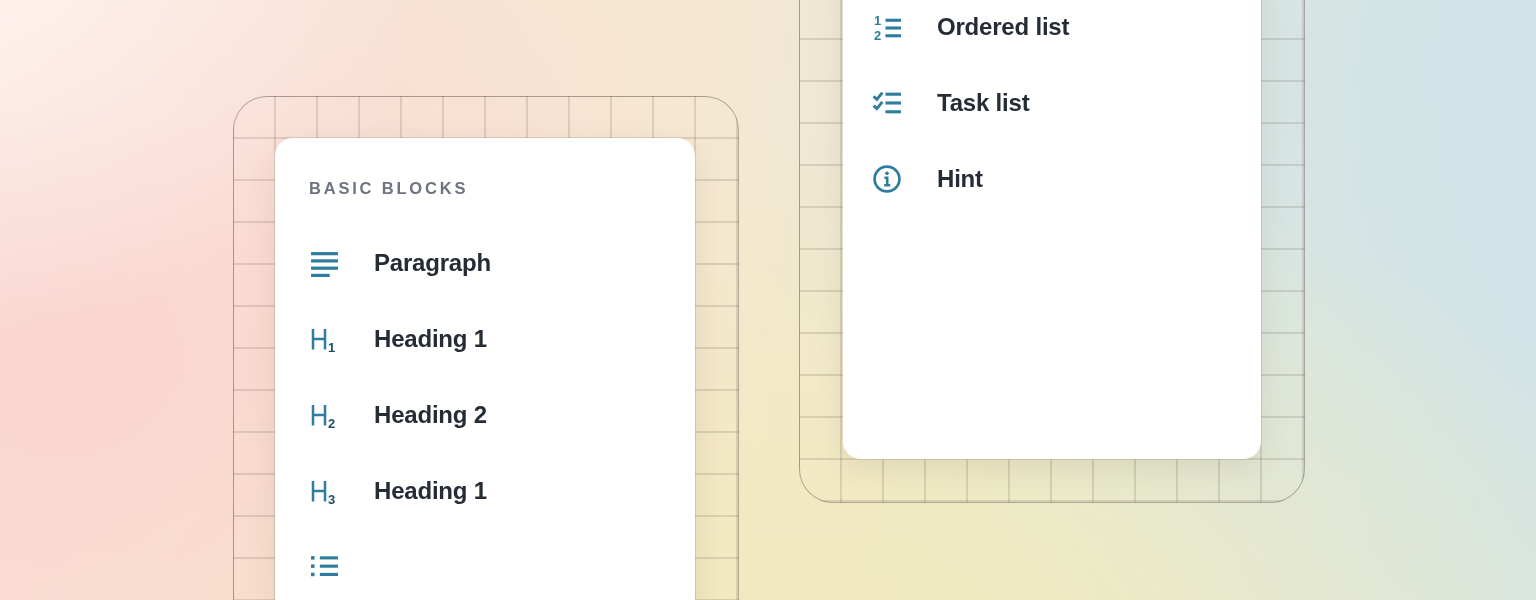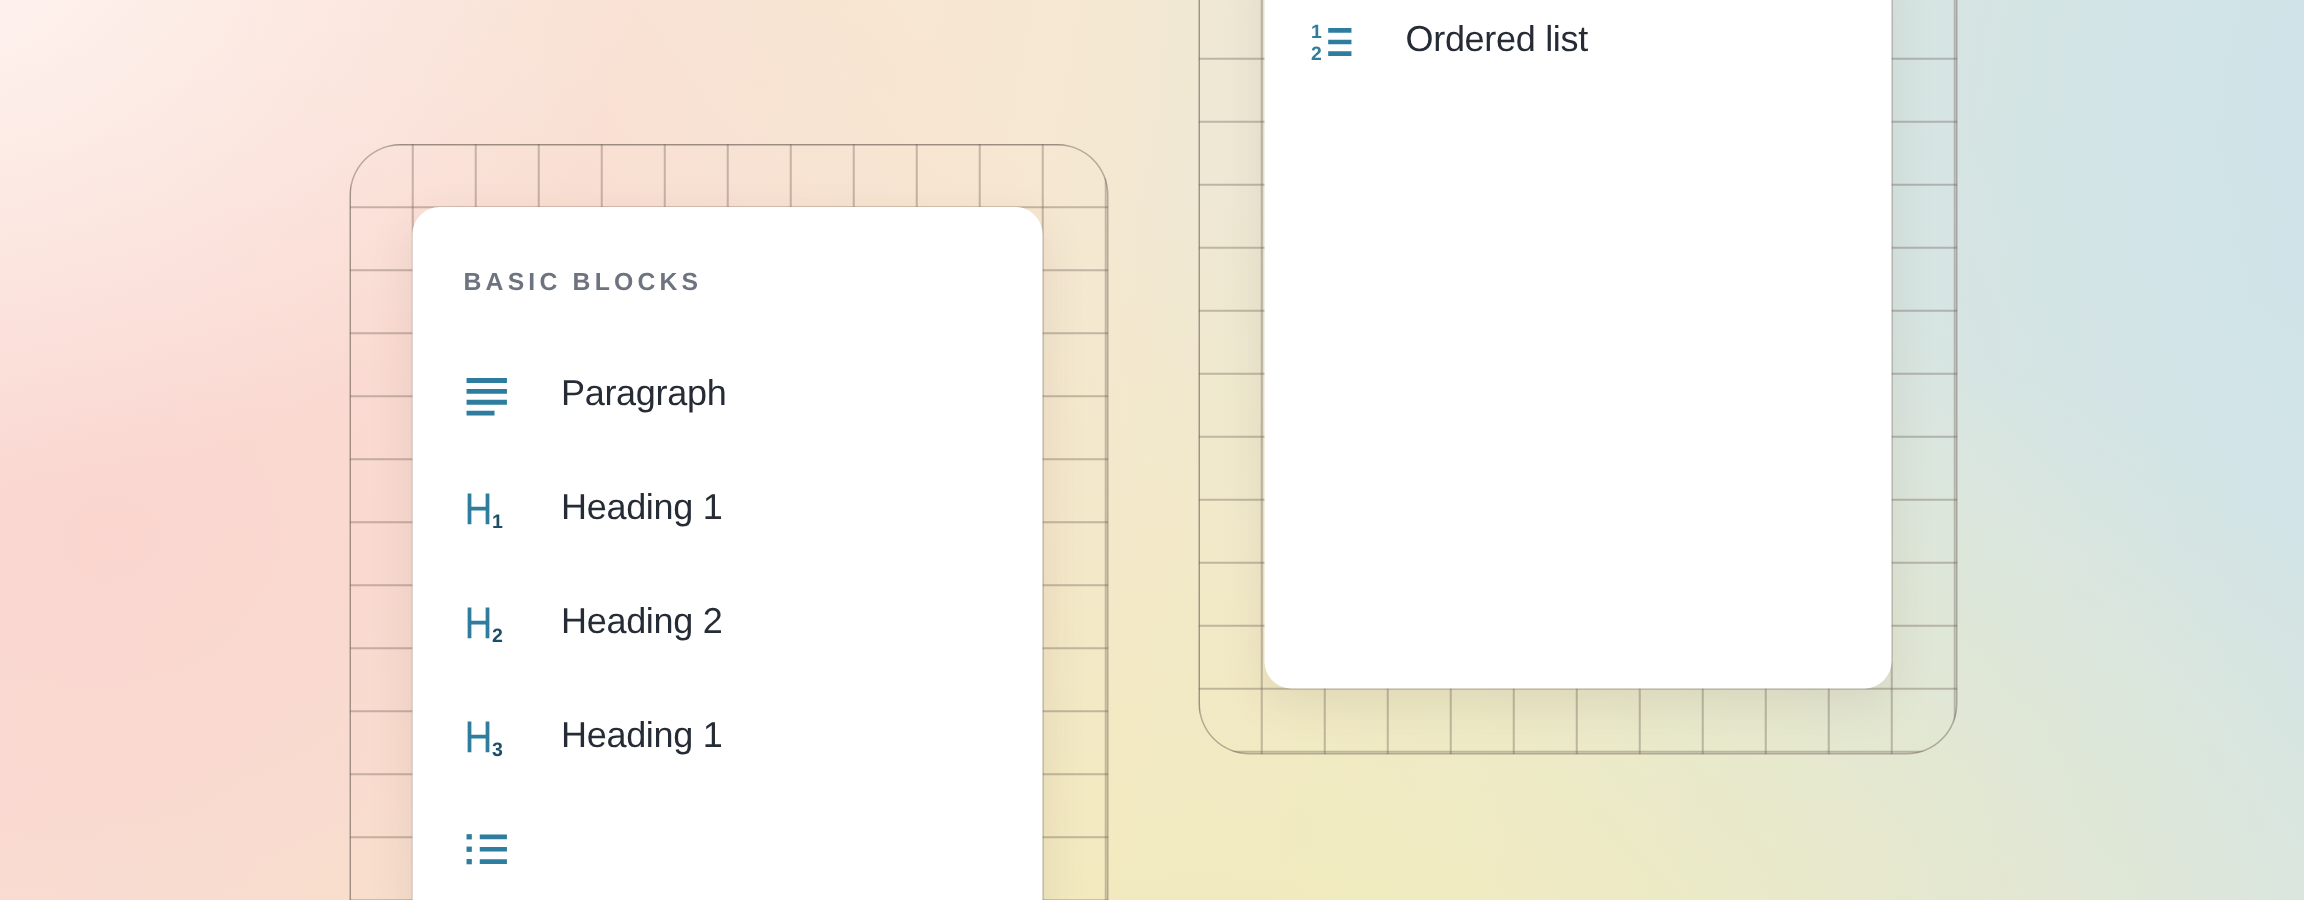--- a/index.html
+++ b/index.html
@@ -57,21 +57,21 @@
   .icon{
     width:30px;height:30px;
     display:flex;align-items:center;justify-content:center;
     color:var(--accent);
     flex:0 0 auto;
   }
   .icon svg{display:block;}
   .item-label{
     margin-left:35px;
     font-size:24px;
-    font-weight:400;
+    font-weight:700;
     letter-spacing:-0.2px;
     color:var(--text);
   }
   .digit{
     font-family:"Liberation Sans", sans-serif;
     font-weight:700;
   }
 </style>
 </head>
 <body>
@@ -152,18 +152,42 @@
           <g stroke="currentColor" stroke-width="3">
             <line x1="13" y1="7" x2="28" y2="7"></line>
             <line x1="13" y1="14.5" x2="28" y2="14.5"></line>
             <line x1="13" y1="22" x2="28" y2="22"></line>
           </g>
         </svg>
       </span>
       <span class="item-label">Ordered list</span>
     </div>
 
+    <div class="menu-item">
+      <span class="icon">
+        <svg width="30" height="29" viewBox="0 0 29 28" fill="none" stroke="currentColor">
+          <g stroke-width="3">
+            <line x1="13" y1="5" x2="28" y2="5"></line>
+            <line x1="13" y1="13.5" x2="28" y2="13.5"></line>
+            <line x1="13" y1="22" x2="28" y2="22"></line>
+          </g>
+          <polyline points="1.5,7 4.7,10 10,3.5" stroke-width="2.8" fill="none"></polyline>
+          <polyline points="1.5,16 4.7,19 10,12.5" stroke-width="2.8" fill="none"></polyline>
+        </svg>
+      </span>
+      <span class="item-label">Task list</span>
+    </div>
 
 
+    <div class="menu-item">
+      <span class="icon">
+        <svg width="30" height="30" viewBox="0 0 28 28" fill="none">
+          <circle cx="14" cy="14" r="11.6" stroke="currentColor" stroke-width="2.5"></circle>
+          <circle cx="14" cy="8.7" r="1.7" fill="currentColor"></circle>
+          <path d="M11.6,12.8 H14.2 V19.6 M11.4,19.8 H17" stroke="currentColor" stroke-width="2.4"></path>
+        </svg>
+      </span>
+      <span class="item-label">Hint</span>
+    </div>
 
 
   </div>
 </div>
 
 </body></html>

